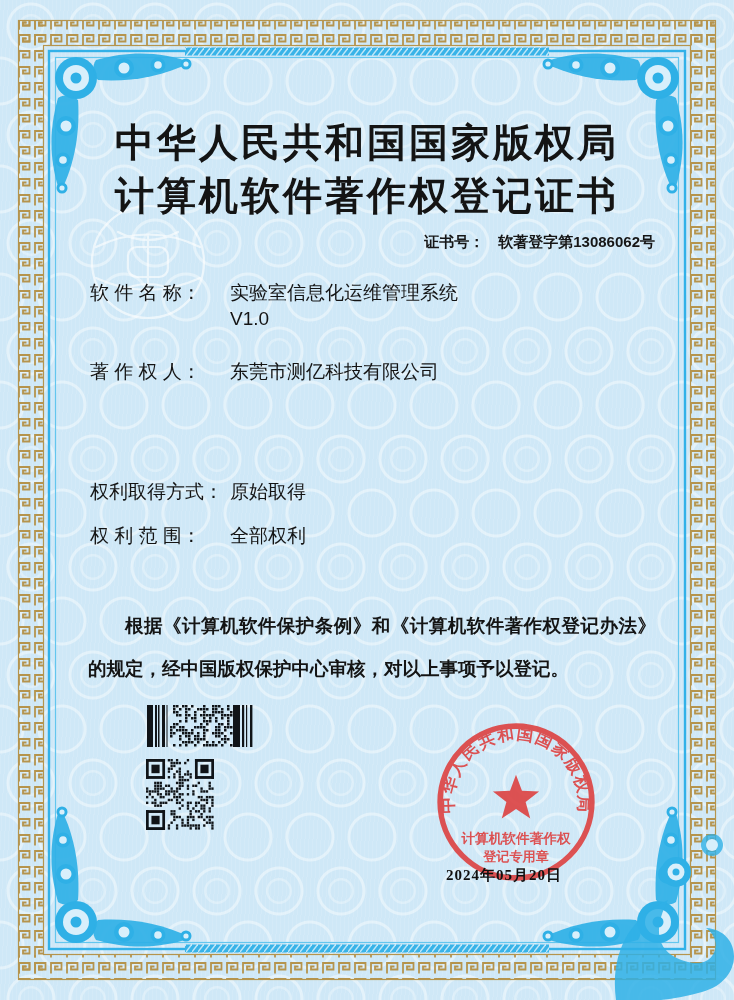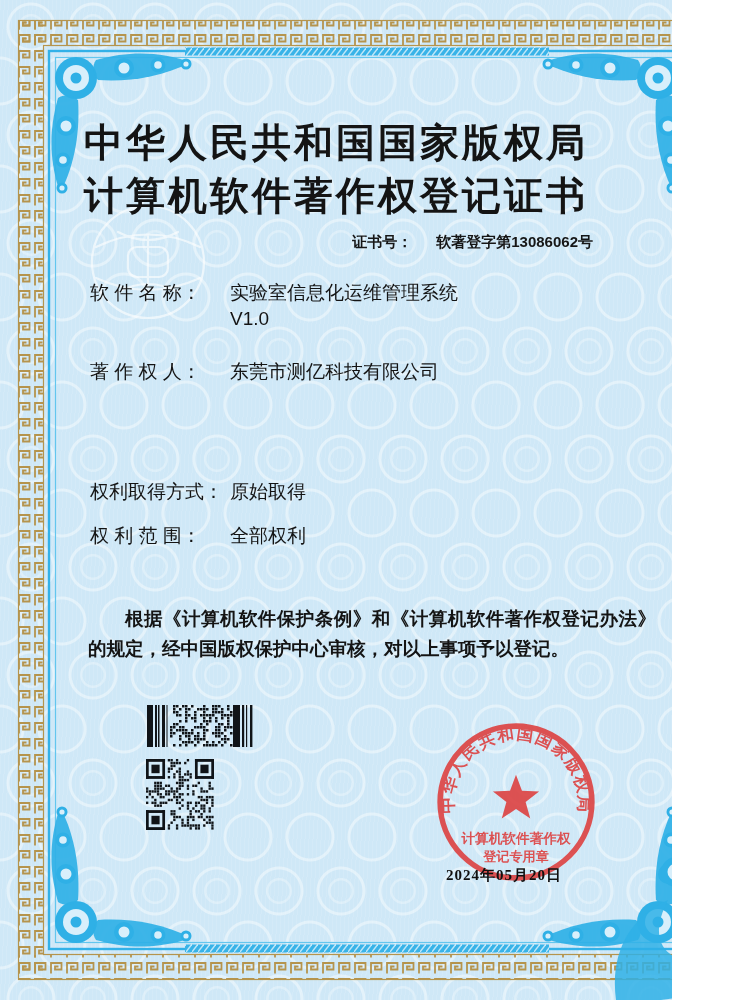--- a/index.html
+++ b/index.html
@@ -1,19 +1,19 @@
 <!DOCTYPE html>
 <html><head>
 <meta charset="utf-8">
 <style>
   html,body{margin:0;padding:0;}
   body{font-family:"Liberation Sans","DejaVu Sans",sans-serif;}
   .page{
     position:relative;
-    width:672px;height:1000px;
+    width:734px;height:1000px;
     overflow:hidden;
     background-color:#cfe8f7;
     background-image:
       radial-gradient(circle at 31px 27px, transparent 21px, rgba(255,255,255,.42) 22px, rgba(255,255,255,.42) 24px, transparent 25px),
       radial-gradient(circle at 31px 27px, transparent 10px, rgba(255,255,255,.30) 11px, rgba(255,255,255,.30) 12.5px, transparent 13.5px),
       radial-gradient(circle at 0px 81px, transparent 21px, rgba(255,255,255,.42) 22px, rgba(255,255,255,.42) 24px, transparent 25px),
       radial-gradient(circle at 62px 81px, transparent 21px, rgba(255,255,255,.42) 22px, rgba(255,255,255,.42) 24px, transparent 25px),
       repeating-linear-gradient(93deg, rgba(255,255,255,.10) 0 1px, transparent 1px 4px);
     background-size:62px 108px,62px 108px,62px 108px,62px 108px,auto;
   }
@@ -23,31 +23,31 @@
     font-family:"Liberation Serif","DejaVu Serif",serif;
     font-weight:700;font-size:39px;letter-spacing:3px;color:#141414;
     white-space:nowrap;
   }
   .title1{top:116px;}
   .title2{top:169px;}
   .certno{
     position:absolute;top:233px;right:79px;
     font-size:15px;font-weight:700;color:#161616;white-space:nowrap;
   }
-  .certno .val{margin-left:24px;}
+  .certno .val{margin-left:14px;}
   .field{
     position:absolute;left:90px;right:70px;
     font-size:19px;font-weight:400;color:#141414;white-space:nowrap;
   }
   .fvalue{position:absolute;left:140px;top:0;}
   .fvalue2{position:absolute;left:140px;top:28px;}
   .bodytext{
     position:absolute;left:88px;top:604px;width:568px;
     font-size:18.5px;font-weight:700;color:#141414;
-    line-height:30px;text-indent:2em;text-align:justify;margin:0;
+    line-height:43px;text-indent:2em;text-align:justify;margin:0;
   }
   .barcode{position:absolute;left:147px;top:705px;}
   .qrcode{position:absolute;left:146px;top:759px;}
   .seal{position:absolute;left:430px;top:716px;opacity:.92;}
   .dateline{
     position:absolute;left:446px;top:866px;
     font-family:"Liberation Serif","DejaVu Serif",serif;
     font-size:15px;font-weight:700;color:#101010;letter-spacing:1px;white-space:nowrap;
   }
 </style>

